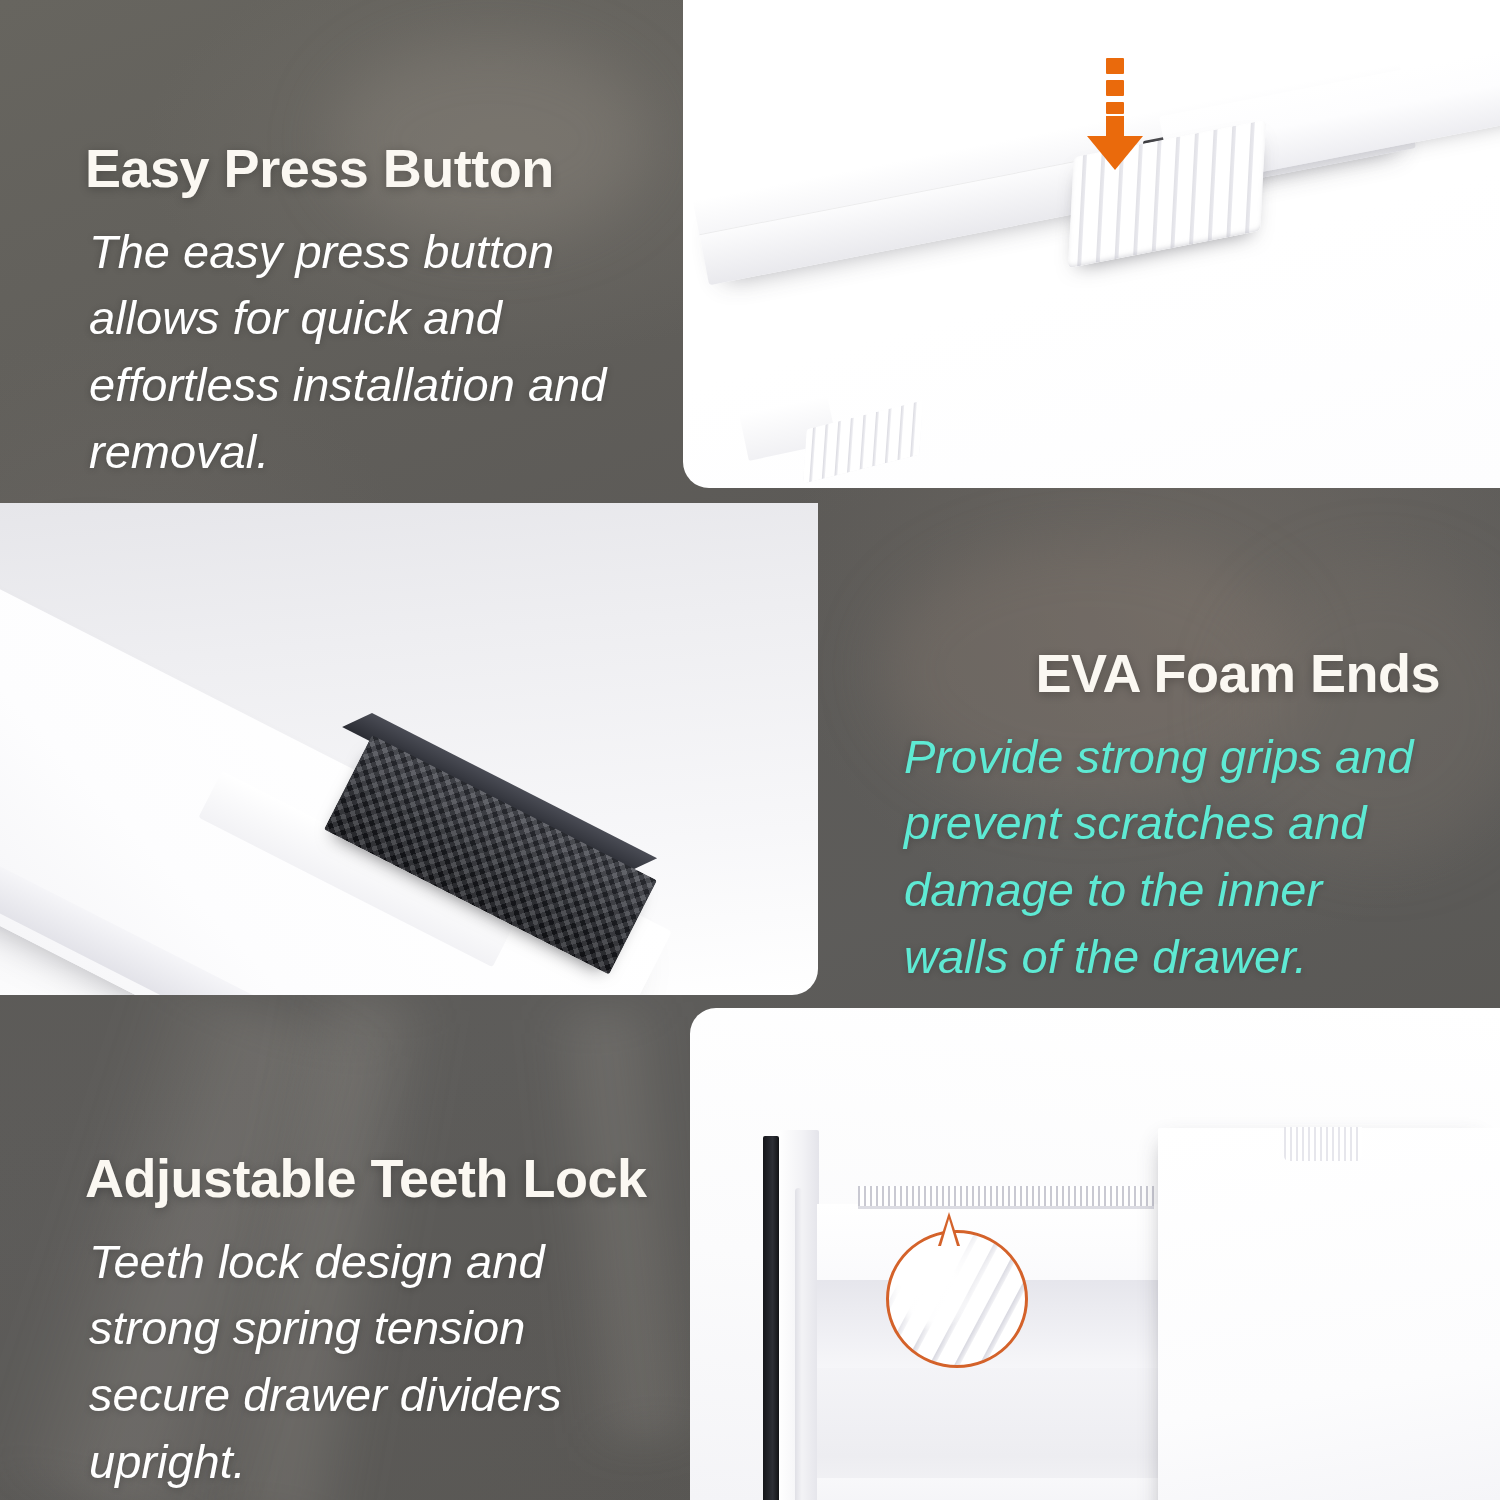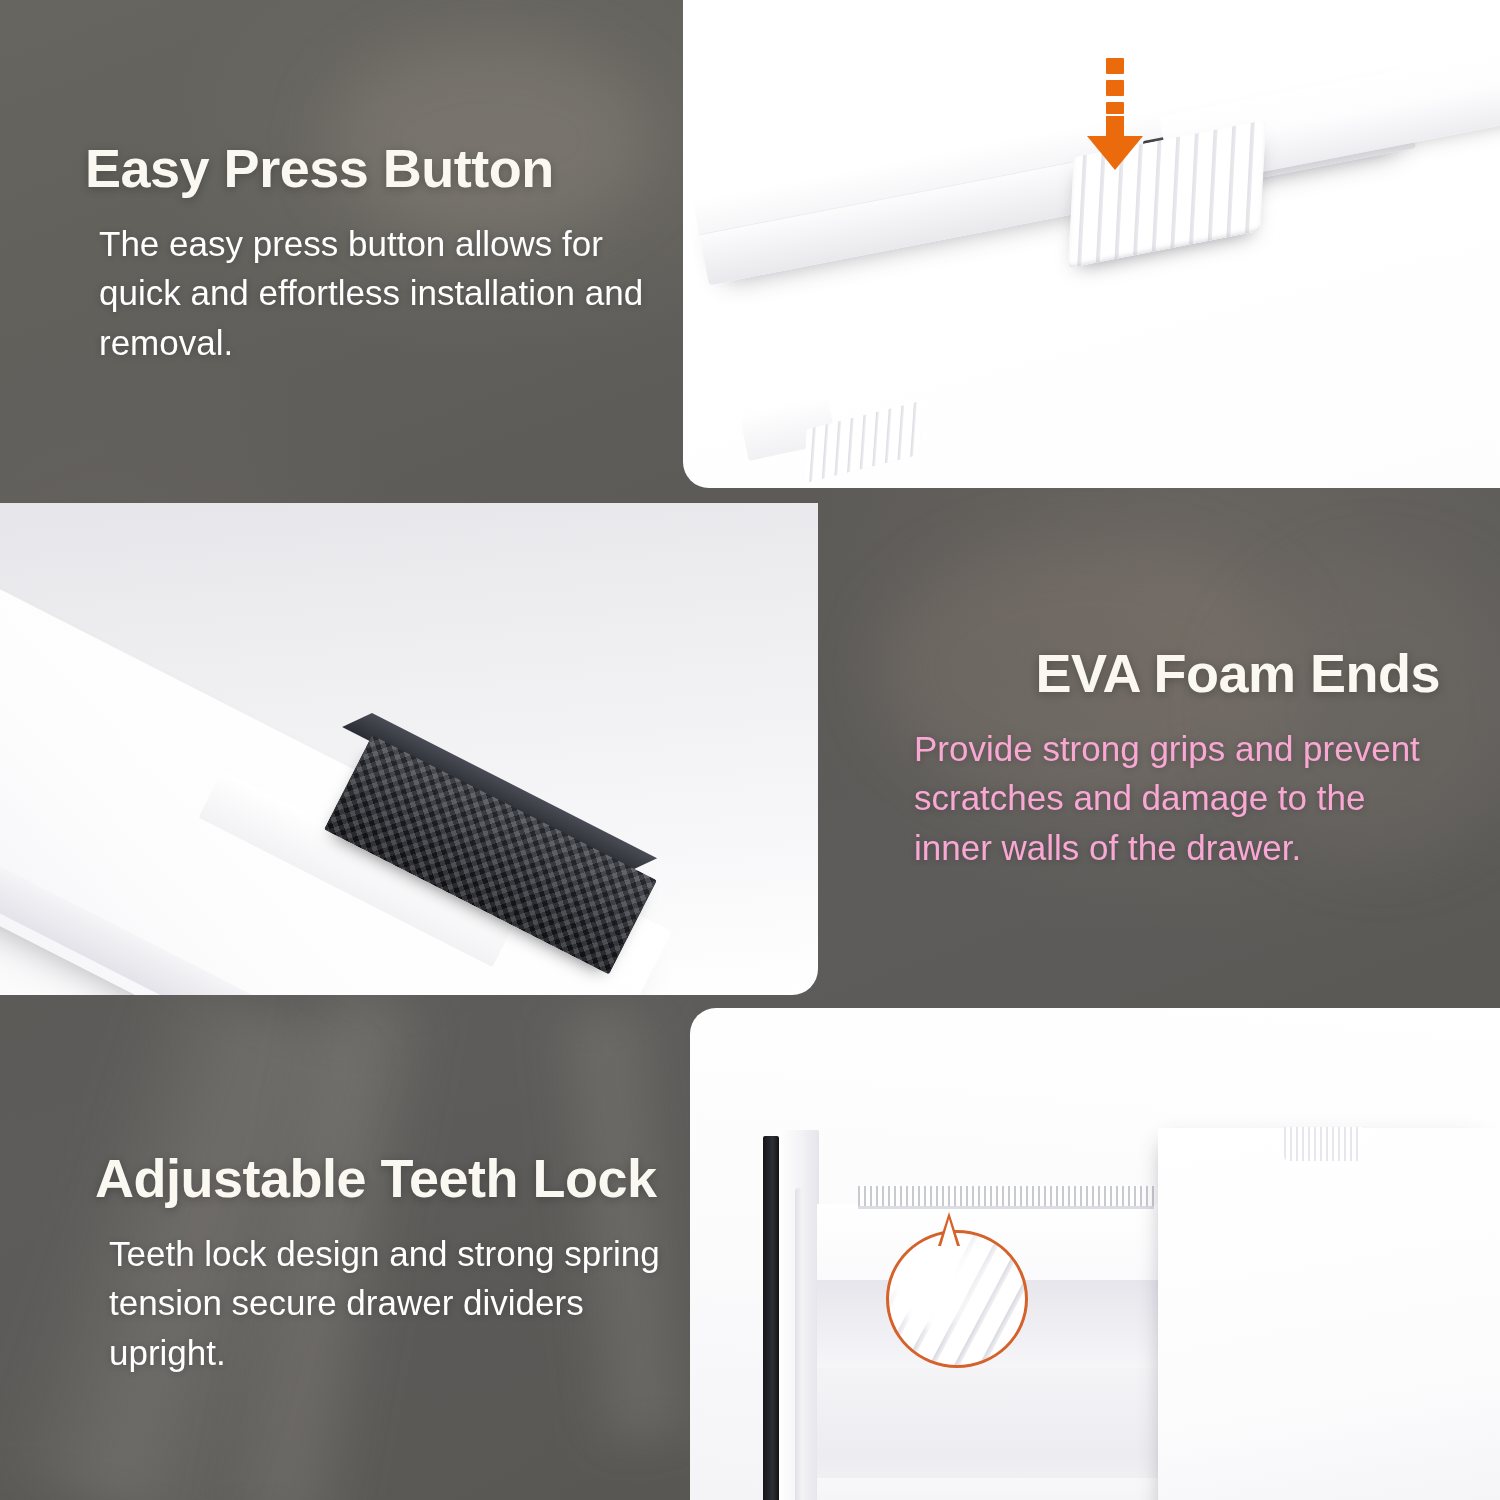--- a/index.html
+++ b/index.html
@@ -67,29 +67,30 @@
     font-size: 54px;
     font-weight: 700;
     letter-spacing: -0.5px;
     line-height: 1.05;
     margin: 0 0 22px 0;
     text-shadow: 0 2px 10px rgba(0,0,0,.25);
     white-space: nowrap;
   }
   .body {
     color: #ffffff;
-    font-size: 35px;
+    font-size: 47px;
     font-weight: 400;
     line-height: 1.42;
-    margin: 14px;
+    margin: 4px;
     text-shadow: 0 1px 7px rgba(0,0,0,.22);
+    font-style: italic;
   }
   .tb-1 { left: 85px; top: 140px; width: 580px; }
   .tb-2 { left: 900px; top: 645px; width: 540px; }
-  .tb-3 { left: 95px; top: 1150px; width: 590px; }
+  .tb-3 { left: 85px; top: 1150px; width: 590px; }
 
   
   .p1-bar {
     position: absolute;
     background: linear-gradient(180deg,#ffffff 0%,#fafafb 55%,#eeeef1 100%);
   }
   
   .p1-body {
     left: 18px; top: 200px;
     width: 720px; height: 86px;
@@ -406,21 +407,21 @@
     </div>
   </div>
 
   <div class="textblock tb-1">
     <h2 class="heading" style="color: rgb(251, 248, 242);">Easy Press Button</h2>
     <p class="body" style="color: rgb(255, 255, 255);">The easy press button allows for quick and effortless installation and removal.</p>
   </div>
 
   <div class="textblock tb-2">
     <h2 class="heading" style="color: rgb(251, 248, 242); text-align: right;">EVA Foam Ends</h2>
-    <p class="body" style="color: #f9a8d4;">Provide strong grips and prevent scratches and damage to the inner walls of the drawer.</p>
+    <p class="body" style="color: #5eead4;">Provide strong grips and prevent scratches and damage to the inner walls of the drawer.</p>
   </div>
 
   <div class="textblock tb-3">
     <h2 class="heading" style="color: rgb(251, 248, 242);">Adjustable Teeth Lock</h2>
     <p class="body" style="color: rgb(255, 255, 255);">Teeth lock design and strong spring tension secure drawer dividers upright.</p>
   </div>
 
 </div>
 
 </body></html>

